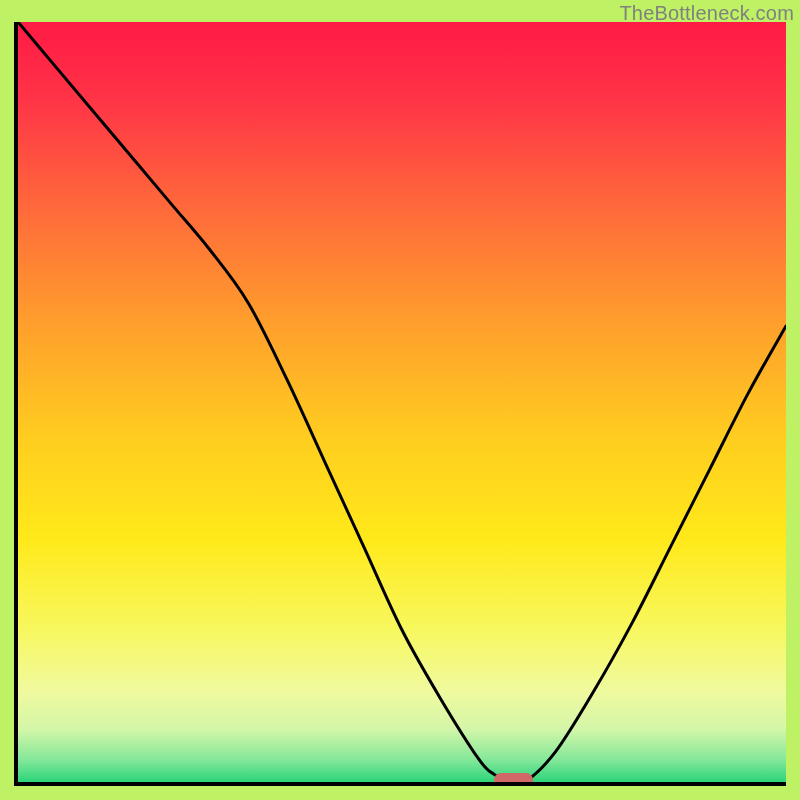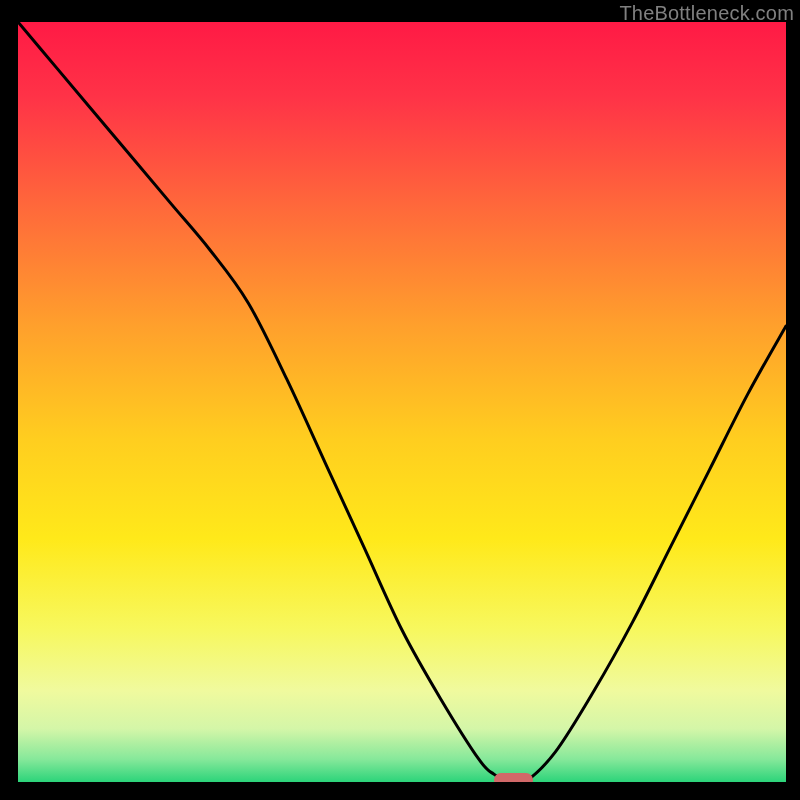--- a/index.html
+++ b/index.html
@@ -7,21 +7,21 @@
     padding: 0;
     width: 800px;
     height: 800px;
     overflow: hidden;
     font-family: Arial, Helvetica, sans-serif;
   }
   .container {
     position: relative;
     width: 800px;
     height: 800px;
-    background: #000000;
+    background: #bef264;
   }
   .watermark {
     position: absolute;
     top: 2px;
     right: 6px;
     color: #808080;
     font-size: 20px;
     font-weight: 400;
     z-index: 50;
     letter-spacing: 0.2px;

